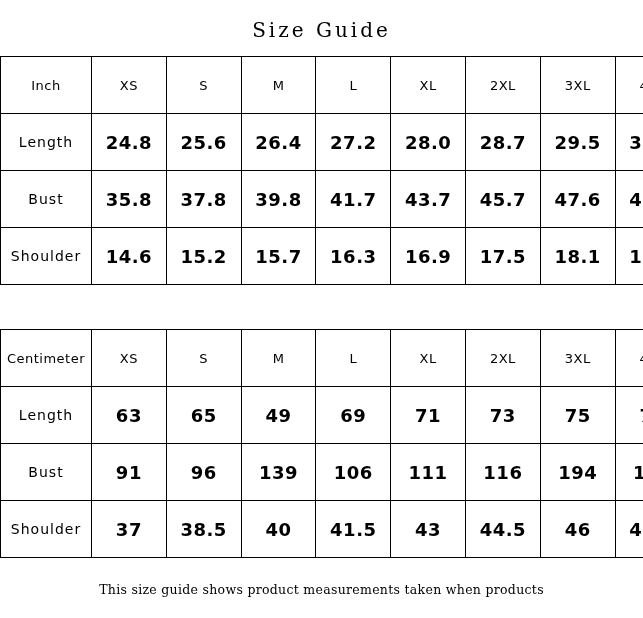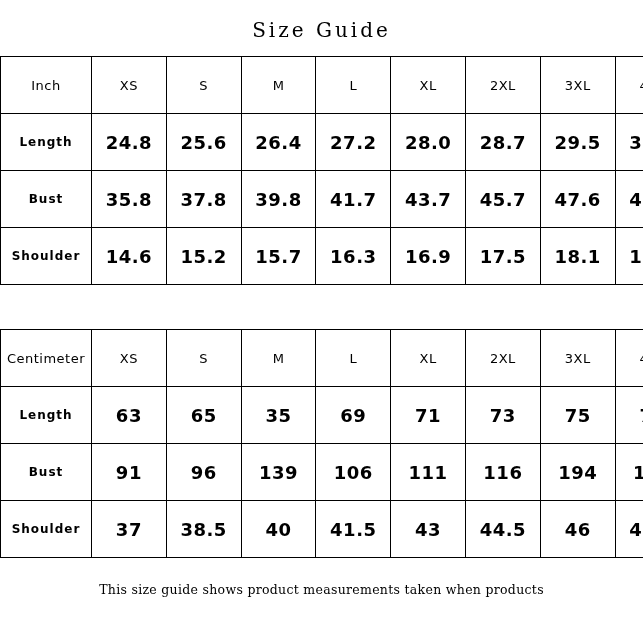--- a/index.html
+++ b/index.html
@@ -45,22 +45,22 @@
     font-weight: bold;
     letter-spacing: 0.5px;
     padding: 0;
   }
   table.size-table td.unit-cell {
     font-size: 13px;
     font-weight: normal;
     letter-spacing: 0.5px;
   }
   table.size-table td.row-label {
-    font-size: 12px;
-    font-weight: bold;
+    font-size: 14px;
+    font-weight: normal;
     letter-spacing: 1px;
   }
   table.size-table td.value {
     font-weight: bold;
     font-size: 18px;
     letter-spacing: 0.5px;
   }
   table.size-table col.label-col { width: 91px; }
   table.size-table col.val-col { width: 74.8px; }
 
@@ -167,21 +167,21 @@
         <td class="unit-cell">L</td>
         <td class="unit-cell">XL</td>
         <td class="unit-cell">2XL</td>
         <td class="unit-cell">3XL</td>
         <td class="unit-cell">4XL</td>
       </tr>
       <tr>
         <td class="row-label">Length</td>
         <td class="value">63</td>
         <td class="value">65</td>
-        <td class="value">35</td>
+        <td class="value">49</td>
         <td class="value">69</td>
         <td class="value">71</td>
         <td class="value">73</td>
         <td class="value">75</td>
         <td class="value">77</td>
       </tr>
       <tr>
         <td class="row-label">Bust</td>
         <td class="value">91</td>
         <td class="value">96</td>

